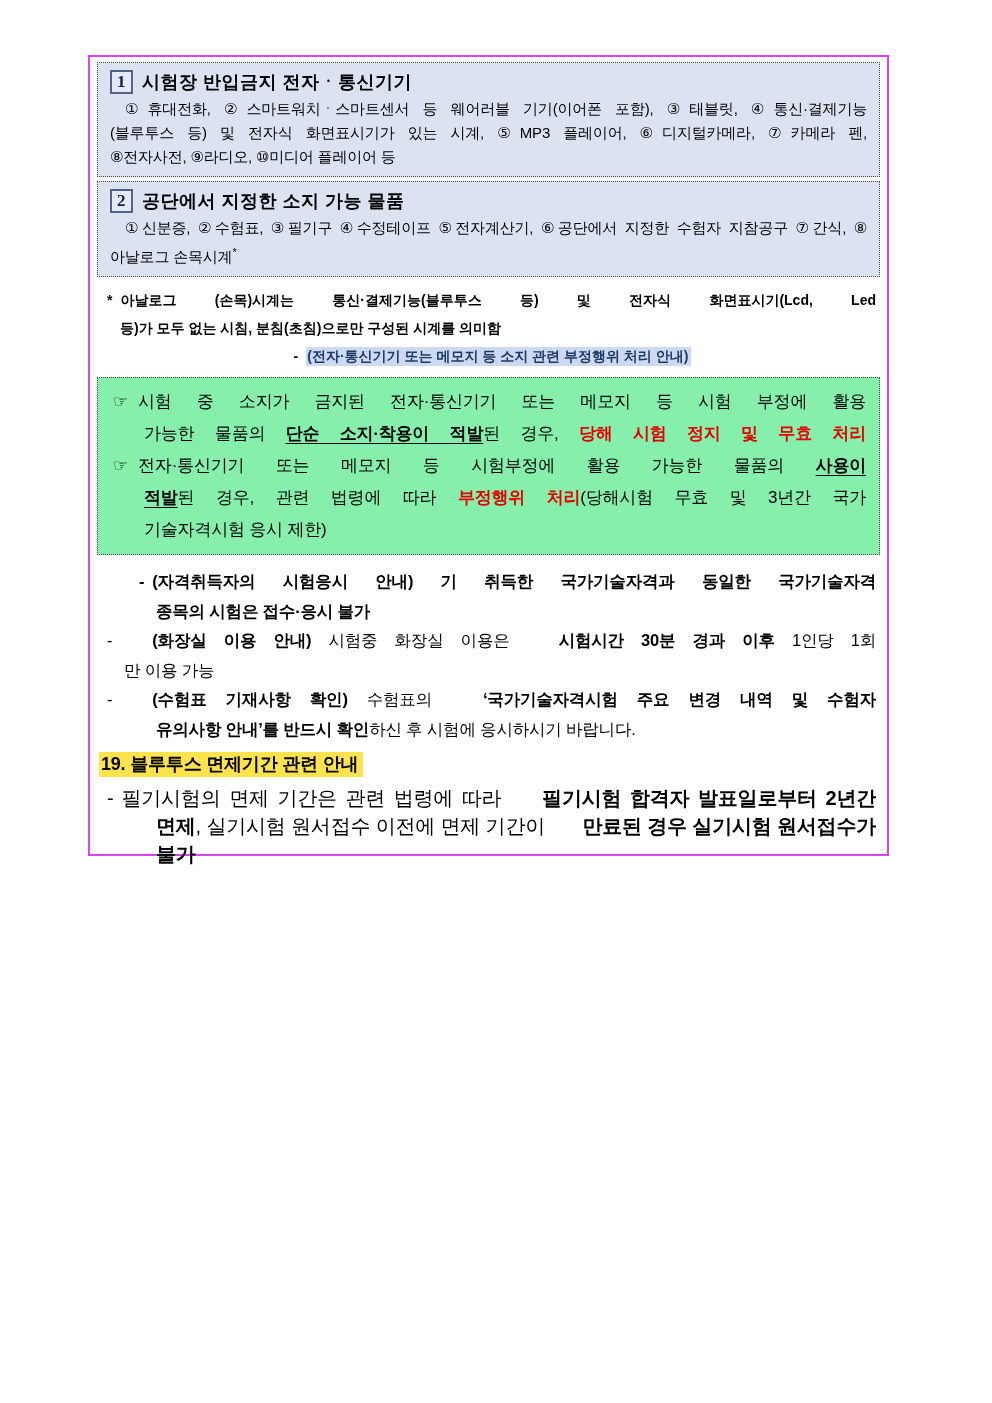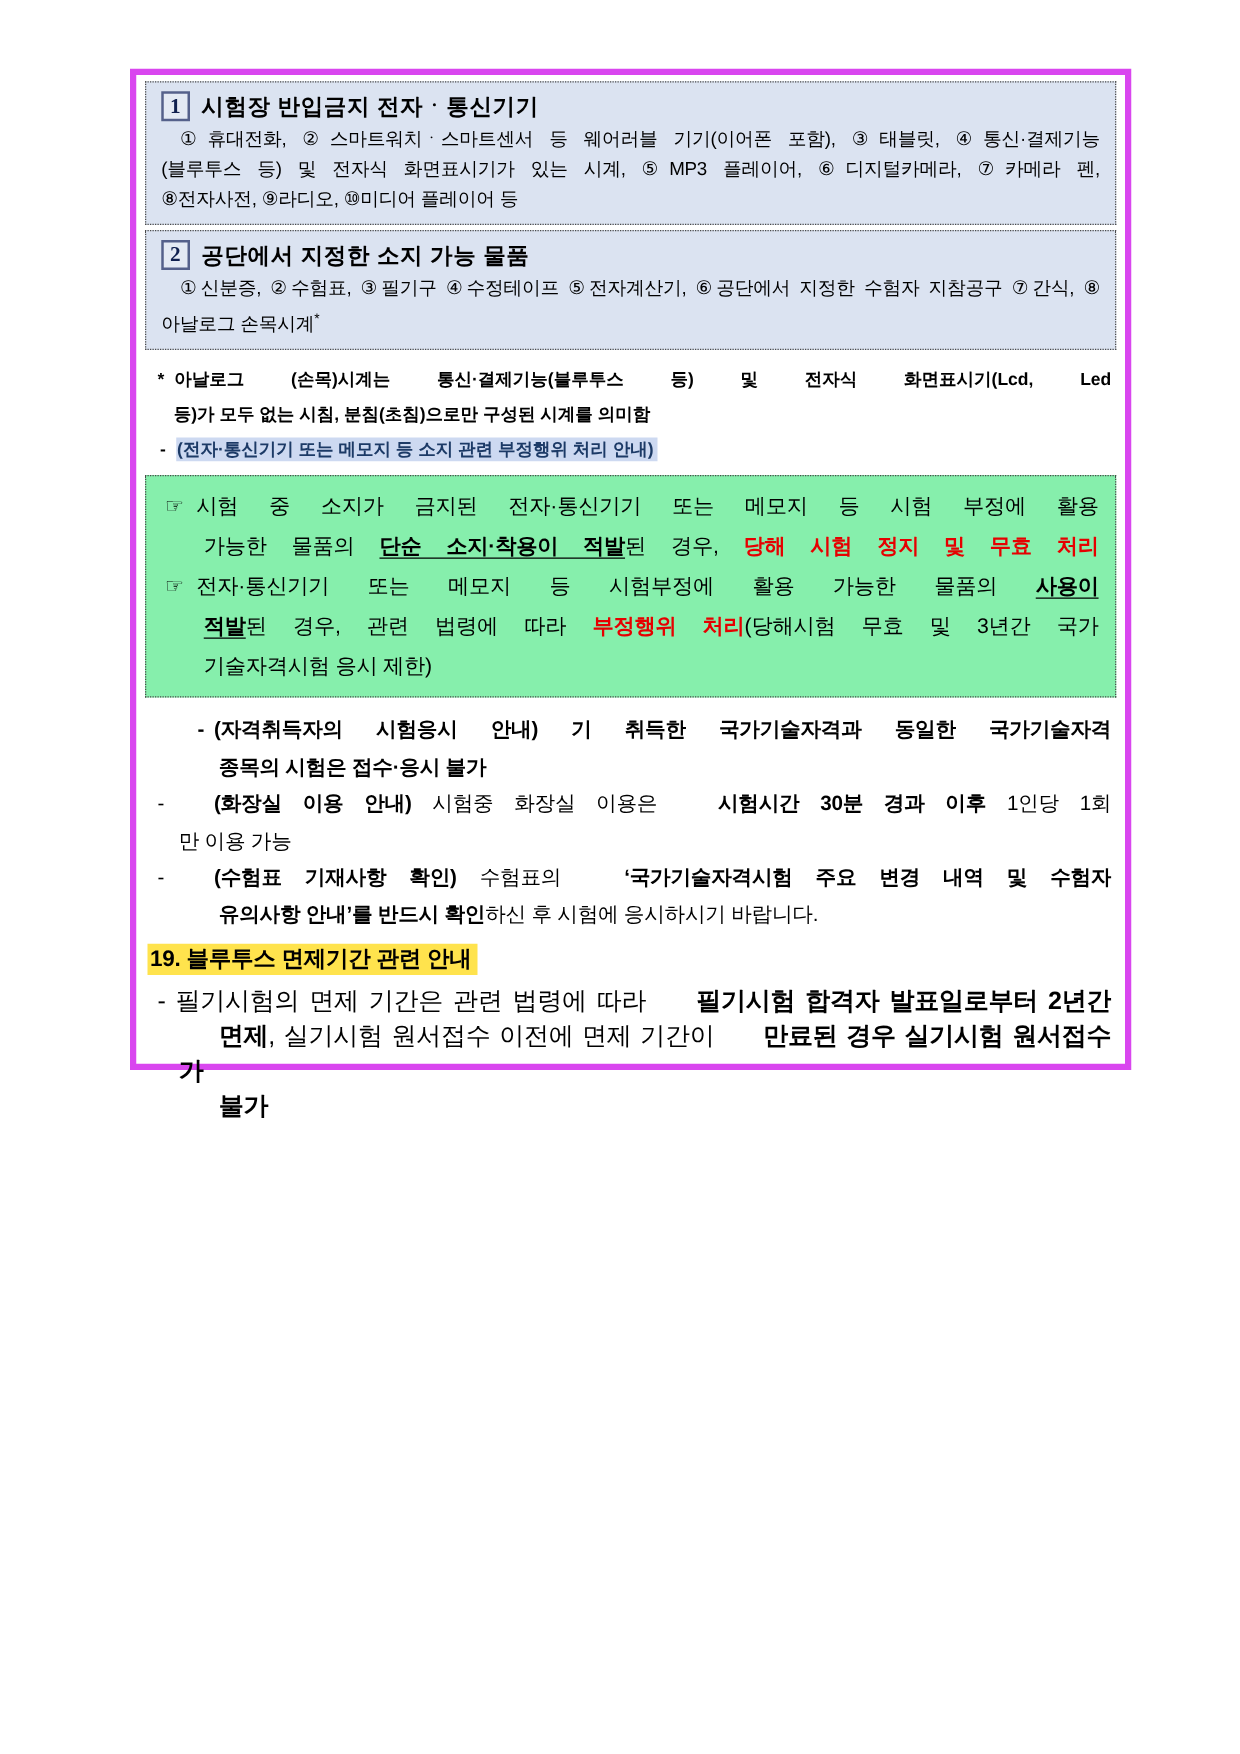--- a/index.html
+++ b/index.html
@@ -2,22 +2,22 @@
 <html><head>
 <meta charset="utf-8">
 <style>
   html,body { margin:0; padding:0; }
   body {
     width:992px; height:1403px; background:#ffffff; position:relative;
     font-family:"Liberation Sans","DejaVu Sans",sans-serif; color:#000;
     -webkit-font-smoothing:antialiased;
   }
   .frame {
-    position:absolute; left:104px; top:55px; width:801px; height:801px;
-    border:5px solid #d946ef; box-sizing:border-box; padding:5px 7px;
+    position:absolute; left:88px; top:55px; width:801px; height:801px;
+    border:2px solid #d946ef; box-sizing:border-box; padding:5px 7px;
     background:#fff;
   }
   
   .infobox {
     background:#dbe3f1; border:1px dotted #4a4a4a;
     padding:4px 12px 7px 12px; margin-bottom:4px;
   }
   .box-title-row { font-size:18px; font-weight:bold; line-height:30px; letter-spacing:0.5px; }
   .num-badge {
     display:inline-block; border:2px solid #55618b; color:#10204f;
@@ -28,21 +28,21 @@
   .box-body { font-size:15px; line-height:24px; letter-spacing:-0.2px; }
   .line { overflow:hidden; }
   .just { text-align:justify; text-align-last:justify; }
   .indent1 { text-indent:15px; }
   sup.ast { font-size:11px; vertical-align:6px; }
 
   
   .note { margin:9px 0 7px 0; padding:0 4px 0 10px; font-size:14px; font-weight:bold; line-height:28px; }
   .note .marker { margin-right:8px; font-weight:bold; }
   .cont-note { padding-left:13px; }
-  .dashline { padding-left:2px; }
+  .dashline { padding-left:2px;text-align:center; }
   .dash { margin-right:8px; }
   .hl-blue { background:#cdd9f1; color:#1c3a66; padding:1px 3px 2px 1px; }
 
   
   .pointbox {
     background:#86efac; border:1px dotted #4a4a4a;
     padding:8px 13px 8px 15px; margin-bottom:12px;
     font-size:17px; line-height:32px; letter-spacing:-0.2px;
   }
   .marker3 { margin-right:10px; }

